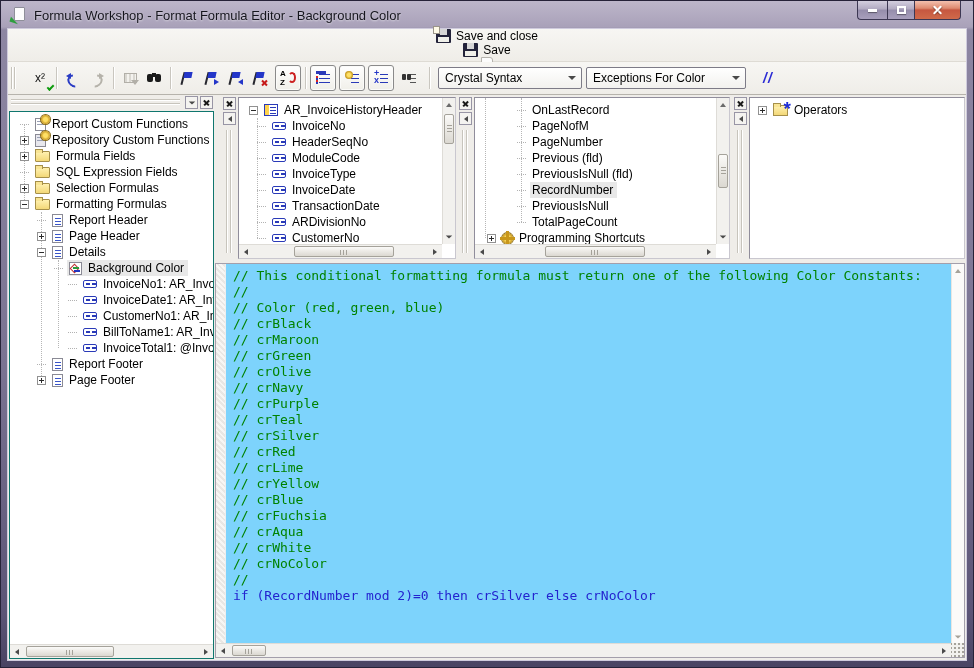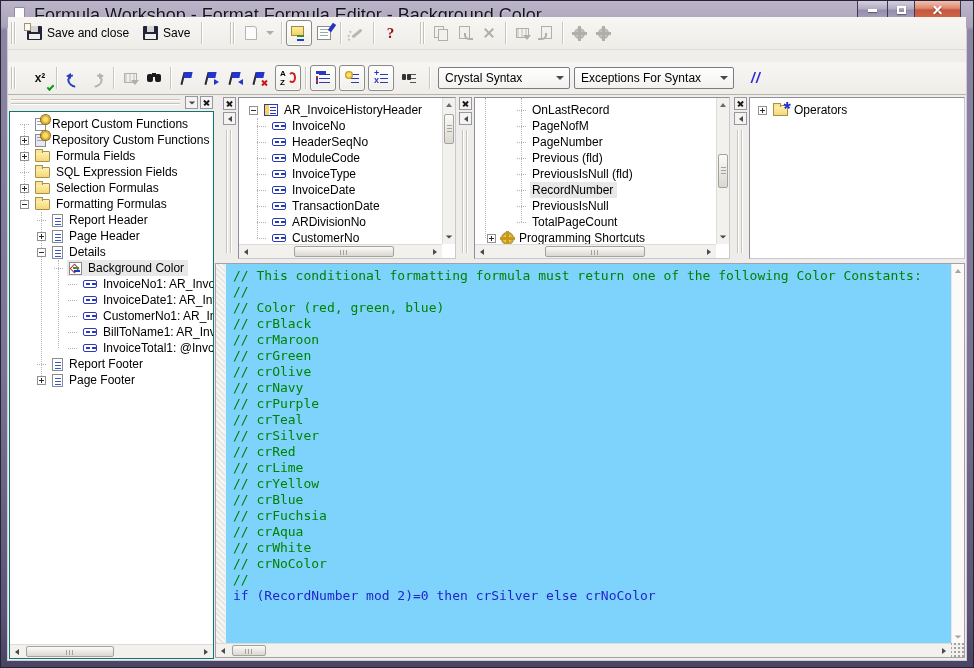--- a/index.html
+++ b/index.html
@@ -12,38 +12,38 @@
     border:1px solid #262238; }
   .frame-inner { position:absolute; left:6px; right:6px; top:27px; bottom:6px;
     border:1px solid #cfcbdd; background:#f0eeea; }
 
   
   .titlebar { position:absolute; left:0; top:0; right:0; height:28px; display:flex; align-items:center; }
   .app-icon { position:relative; width:16px; height:16px; margin:0 7px 0 10px; }
   .app-icon .pg { position:absolute; left:3px; top:0; width:11px; height:14px; background:#fdfdfd; border:1px solid #8f8f9a; border-radius:1px; }
   .app-icon .arr { position:absolute; left:-1px; bottom:0px; width:0; height:0;
     border-top:5px solid transparent; border-left:9px solid #2f9e3f; transform:rotate(18deg); }
-  .title { font-size:18px; color:#15151d; text-shadow:0 1px 2px rgba(255,255,255,.55); }
+  .title { font-size:13px; color:#15151d; text-shadow:0 1px 2px rgba(255,255,255,.55); }
   .caption-btns { position:absolute; right:12px; top:0; display:flex; }
   .cap-btn { height:19px; border:1px solid #3c3752; border-top:none; display:flex; align-items:center; justify-content:center;
     background:linear-gradient(#d3cede 0%,#b1aac1 45%,#978fa c 50%,#a59dba 100%);
     background:linear-gradient(#d3cede 0%,#b1aac1 45%,#958dab 50%,#a89fbc 100%); }
   .cap-btn.min { width:30px; border-radius:0 0 0 4px; border-right:none; }
   .cap-btn.max { width:28px; }
   .cap-btn.close { width:46px; border-radius:0 0 4px 0; border-left:none;
     background:linear-gradient(#f3c0ae 0%,#dd8a70 40%,#c65740 50%,#d06a4a 100%); }
   .g-min { width:9px; height:3px; background:#fff; box-shadow:0 1px 1px rgba(0,0,0,.4); }
   .g-max { width:9px; height:8px; border:2px solid #fff; box-shadow:0 1px 1px rgba(0,0,0,.35); }
   .g-x { position:relative; width:11px; height:11px; }
   .g-x::before,.g-x::after { content:""; position:absolute; left:0; top:4.5px; width:11px; height:2px; background:#fff; border-radius:1px; box-shadow:0 1px 1px rgba(0,0,0,.3); }
   .g-x::before { transform:rotate(45deg); } .g-x::after { transform:rotate(-45deg); }
 
   
   .toolbar { position:absolute; left:7px; right:7px; background:linear-gradient(#f7f6f3,#efede8); display:flex; align-items:center; }
-  .tb1 { top:16px; height:33px; border-bottom:1px solid #dedbd4; }
+  .tb1 { top:28px; height:33px; border-bottom:1px solid #dedbd4;flex-direction:column; }
   .tb2 { top:61px; height:33px; border-bottom:1px solid #b6b3ac; }
   .tb-grip { width:5px; height:22px; margin:0 4px 0 3px;
     background:linear-gradient(90deg,#c6c3bb 0 1px,#ffffff 1px 2px,transparent 2px 3px,#c6c3bb 3px 4px,#fff 4px 5px); }
   .tb-sep { width:1px; height:22px; background:#c9c6bf; box-shadow:1px 0 0 #fff; margin:0 4px; }
   .tb-btn { display:flex; align-items:center; gap:5px; height:26px; padding:0 7px; border-radius:2px; cursor:default; }
   .tb-ico { width:24px; height:24px; display:flex; align-items:center; justify-content:center; position:relative; }
   .tb-tgl { width:26px; height:26px; display:flex; align-items:center; justify-content:center; position:relative;
     border:1px solid #8a8a8a; border-radius:3px; background:linear-gradient(#ffffff,#f0efe9); box-shadow:inset 0 0 0 1px #fbfbf9; }
 
   .ico-floppy { position:relative; width:15px; height:14px; background:#23233a; border-radius:1px; }
@@ -78,21 +78,21 @@
   .ico-paste::after { content:""; position:absolute; right:-1px; bottom:0; width:7px; height:5px; border:2px solid #b2afa8; border-top:none; border-right:none; border-radius:0 0 0 5px; }
   .ico-xdel { position:relative; width:12px; height:12px; }
   .ico-xdel::before,.ico-xdel::after { content:""; position:absolute; left:0; top:5px; width:12px; height:2px; background:#b2afa8; }
   .ico-xdel::before { transform:rotate(45deg); } .ico-xdel::after { transform:rotate(-45deg); }
   .ico-grid { width:13px; height:10px; border:1px solid #b2afa8; background:repeating-linear-gradient(90deg,#d9d7d1 0 2px,transparent 2px 4px); position:relative; }
   .ico-grid::after { content:""; position:absolute; right:-3px; bottom:-3px; border-left:4px solid transparent; border-right:4px solid transparent; border-top:5px solid #b2afa8; }
   .ico-gear { position:relative; width:11px; height:11px; border-radius:50%; background:radial-gradient(#cfccc5 30%,#b2afa8 70%); }
   .ico-gear::before { content:""; position:absolute; left:4px; top:-2px; width:3px; height:15px; background:#b2afa8; }
   .ico-gear::after { content:""; position:absolute; left:-2px; top:4px; width:15px; height:3px; background:#b2afa8; }
 
-  .ico-x2 { position:relative; font-weight:bold; font-size:12px; color:#111; }
+  .ico-x2 { position:relative; font-weight:normal; font-size:12px; color:#111; }
   .ico-x2 .chk { position:absolute; left:2px; top:7px; width:7px; height:4px; border-left:2px solid #0d9b0d; border-bottom:2px solid #0d9b0d; transform:rotate(-45deg); }
   .ico-curve { position:relative; width:12px; height:10px; }
   .ico-curve::before { content:""; position:absolute; left:0; top:2px; width:10px; height:8px; border:2px solid #2a3cc4; border-top-color:transparent; border-right-color:transparent; border-radius:50%; transform:rotate(40deg); }
   .ico-curve::after { content:""; position:absolute; left:-1px; top:0; border-top:3px solid transparent; border-bottom:3px solid transparent; border-right:5px solid #2a3cc4; }
   .ico-curve.redo { transform:scaleX(-1); }
   .ico-curve.dis::before { border-color:#b5b2aa; border-top-color:transparent; border-right-color:transparent; }
   .ico-curve.dis::after { border-right-color:#b5b2aa; }
   .ico-binoc { position:relative; width:15px; height:10px; }
   .ico-binoc::before { content:""; position:absolute; left:0; top:1px; width:6px; height:8px; background:#1b1b1b; border-radius:2px; box-shadow:8px 0 0 #1b1b1b; }
   .ico-binoc::after { content:""; position:absolute; left:5px; top:0px; width:4px; height:4px; background:#1b1b1b; }
@@ -352,26 +352,26 @@
     <div class="tb-tgl" style="margin-left:3px">
         <span class="ico-tree2"></span>
       </div>
     <div class="tb-tgl" style="margin-left:3px">
         <span class="ico-tree3"></span>
       </div>
     <div class="tb-ico" style="margin-left:3px">
         <span class="ico-tree4"></span>
       </div>
     <span class="tb-sep" style="margin-left:8px"></span>
-    <div class="combo" style="width:132px">
+    <div class="combo" style="width:144px">
       <span>Crystal Syntax</span>
       <span class="ca arr-d"></span>
     </div>
     <div class="combo" style="width:160px">
-      <span>Exceptions For Syntax</span>
+      <span>Exceptions For Color</span>
       <span class="ca arr-d"></span>
     </div>
     <div class="tb-ico" style="margin-left:10px">
       <span class="txt-comment">//</span>
     </div>
   </div>
 
   <div class="main">
 
     <div class="left-panel">

